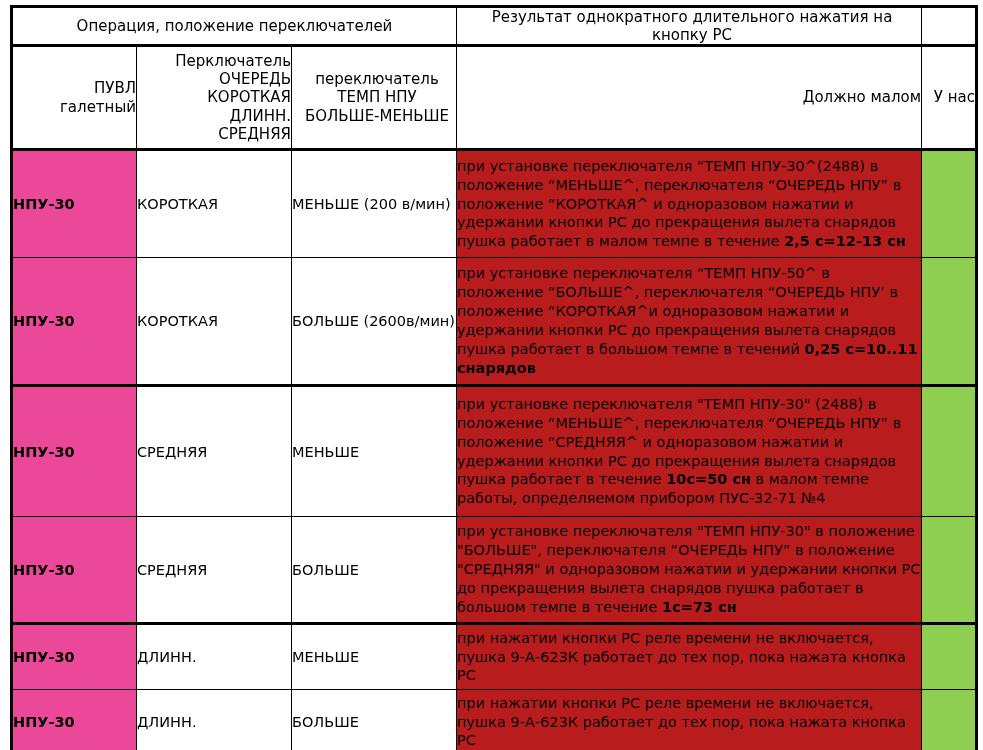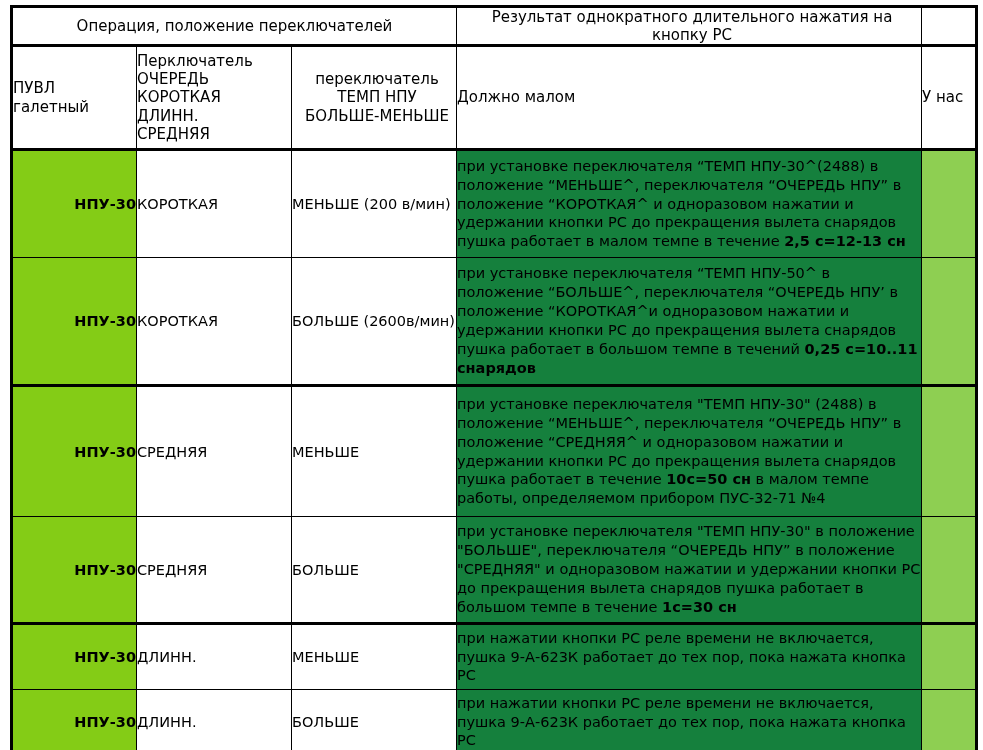--- a/index.html
+++ b/index.html
@@ -52,52 +52,52 @@
     font-size: 15px;
     border-top: 3px solid #000 !important;
     border-bottom: 3px solid #000 !important;
   }
   .hdr-top.left-group  { border-left: 3px solid #000 !important; }
   .hdr-top.right-group { text-align: center; padding-left: 6px; }
   .hdr-top.blank-top   { border-right: 3px solid #000 !important; }
 
   .hdr-cell {
     height: 104px;
-    text-align: left;
+    text-align: right;
     font-size: 15px;
     line-height: 1.22;
     border-bottom: 3px solid #000 !important;
     padding: 2px 4px;
   }
   .hdr-cell.first { border-left: 3px solid #000 !important; }
   .hdr-cell.last  { border-right: 3px solid #000 !important; }
   .hdr-cell.lalign { text-align: center; padding-left: 6px; }
 
   .hdr-cell .ml { display: block; }
 
   
   tr.datarow td {
     font-size: 14.5px;
   }
   td.c1 {
-    text-align: right;
+    text-align: left;
     font-weight: bold;
     font-size: 15px;
     border-left: 3px solid #000 !important;
-    background: #84cc16;
+    background: #ec4899;
   }
   td.c2, td.c3 {
     text-align: left;
     padding-left: 7px;
     background: #ffffff;
   }
   td.c4 {
     text-align: left;
     padding: 4px 3px 4px 6px;
-    background: #15803d;
+    background: #b91c1c;
     vertical-align: top;
     line-height: 1.30;
     font-size: 14.3px;
   }
   td.c5 {
     background: #8ECF52;
     border-right: 3px solid #000 !important;
   }
 
   
@@ -166,21 +166,21 @@
           <td class="c1">НПУ-30</td>
           <td class="c2">СРЕДНЯЯ</td>
           <td class="c3">МЕНЬШЕ</td>
           <td class="c4"><span>при установке переключателя "ТЕМП НПУ-30" (2488) в положение “МЕНЬШЕ^, переключателя “ОЧЕРЕДЬ НПУ”  в положение “СРЕДНЯЯ^ и одноразовом нажатии и удержании кнопки РС  до прекращения вылета снарядов пушка работает в течение </span><b class="em">10с=50 сн</b><span>  в малом темпе работы, определяемом прибором ПУС-32-71 №4</span></td>
           <td class="c5"></td>
         </tr>
         <tr class="datarow thick-bottom" style="height: 107px;">
           <td class="c1">НПУ-30</td>
           <td class="c2">СРЕДНЯЯ</td>
           <td class="c3">БОЛЬШЕ</td>
-          <td class="c4"><span>при установке переключателя "ТЕМП НПУ-30" в положение "БОЛЬШЕ", переключателя “ОЧЕРЕДЬ НПУ” в положение "СРЕДНЯЯ" и одноразовом нажатии и удержании кнопки РС до прекращения вылета снарядов пушка работает в большом темпе в течение </span><b class="em">1с=30 сн</b></td>
+          <td class="c4"><span>при установке переключателя "ТЕМП НПУ-30" в положение "БОЛЬШЕ", переключателя “ОЧЕРЕДЬ НПУ” в положение "СРЕДНЯЯ" и одноразовом нажатии и удержании кнопки РС до прекращения вылета снарядов пушка работает в большом темпе в течение </span><b class="em">1с=73 сн</b></td>
           <td class="c5"></td>
         </tr>
         <tr class="datarow" style="height: 66px;">
           <td class="c1">НПУ-30</td>
           <td class="c2">ДЛИНН.</td>
           <td class="c3">МЕНЬШЕ</td>
           <td class="c4"><span>при нажатии кнопки РС реле времени не включается, пушка 9-А-623К работает до тех пор, пока нажата кнопка РС</span><b class="em"></b></td>
           <td class="c5"></td>
         </tr>
         <tr class="datarow thick-bottom last-row" style="height: 66px;">

